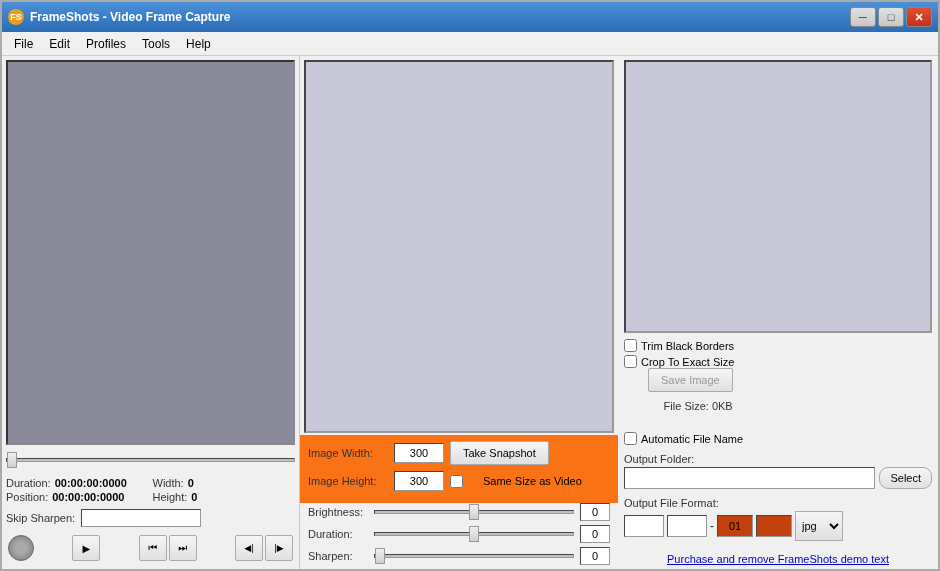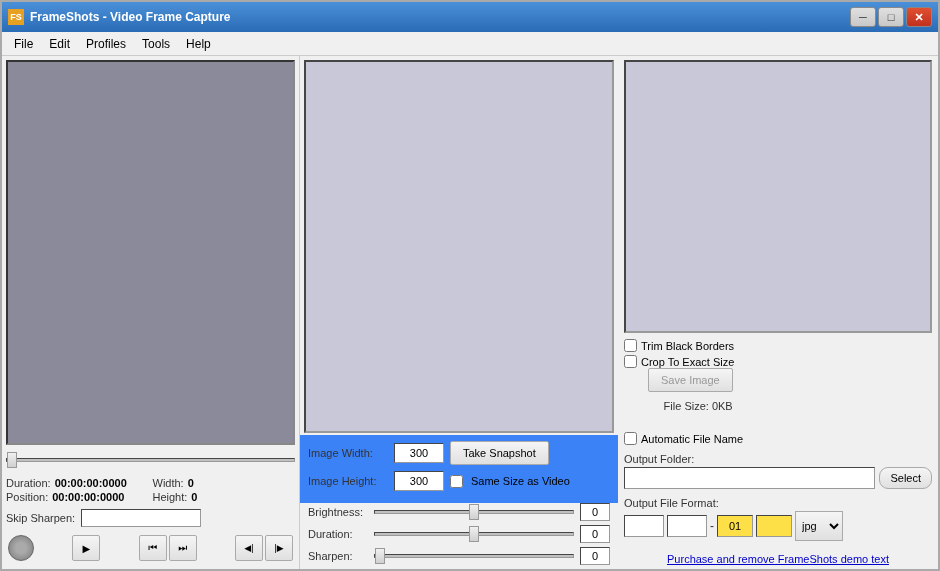--- a/index.html
+++ b/index.html
@@ -33,21 +33,21 @@
     }
     .title-bar-left {
       display: flex;
       align-items: center;
       gap: 6px;
     }
     .title-icon {
       width: 16px;
       height: 16px;
       background: #e8a020;
-      border-radius: 0;
+      border-radius: 8px;
       display: flex;
       align-items: center;
       justify-content: center;
       font-size: 9px;
       color: white;
       font-weight: bold;
     }
     .title-bar-buttons {
       display: flex;
       gap: 2px;
@@ -177,21 +177,21 @@
       flex-direction: column;
     }
     .video-preview-center {
       flex: 1;
       background: #c8c8d8;
       border: 2px inset #999;
       margin: 4px 4px 2px 4px;
     }
     .controls-section {
       padding: 6px 8px;
-      background: #3b82f6;
+      background: #f97316;
     }
     .ctrl-row {
       display: flex;
       align-items: center;
       gap: 6px;
       margin-bottom: 6px;
     }
     .ctrl-label {
       font-size: 11px;
       color: #333;
@@ -210,21 +210,21 @@
       background: linear-gradient(to bottom, #f5f5f5, #e0e0e0);
       border: 1px solid #aaa;
       border-radius: 2px;
       cursor: pointer;
       font-size: 11px;
       height: 24px;
     }
     .checkbox-row {
       display: flex;
       align-items: center;
-      gap: 8px;
+      gap: 20px;
       font-size: 11px;
     }
     .slider-section {
       padding: 0 8px;
     }
     .slider-ctrl-row {
       display: flex;
       align-items: center;
       gap: 6px;
       margin-bottom: 4px;
@@ -343,21 +343,21 @@
       text-align: center;
     }
     .format-sep {
       font-size: 12px;
       color: #333;
     }
     .format-num {
       width: 36px;
       height: 22px;
       border: 1px inset #999;
-      background: #fde047;
+      background: #c2410c;
       font-size: 11px;
       text-align: center;
     }
     .format-select {
       height: 30px;
       border: 1px solid #aaa;
       background: linear-gradient(to bottom, #f5f5f5, #e0e0e0);
       font-size: 11px;
       padding: 0 2px;
     }

